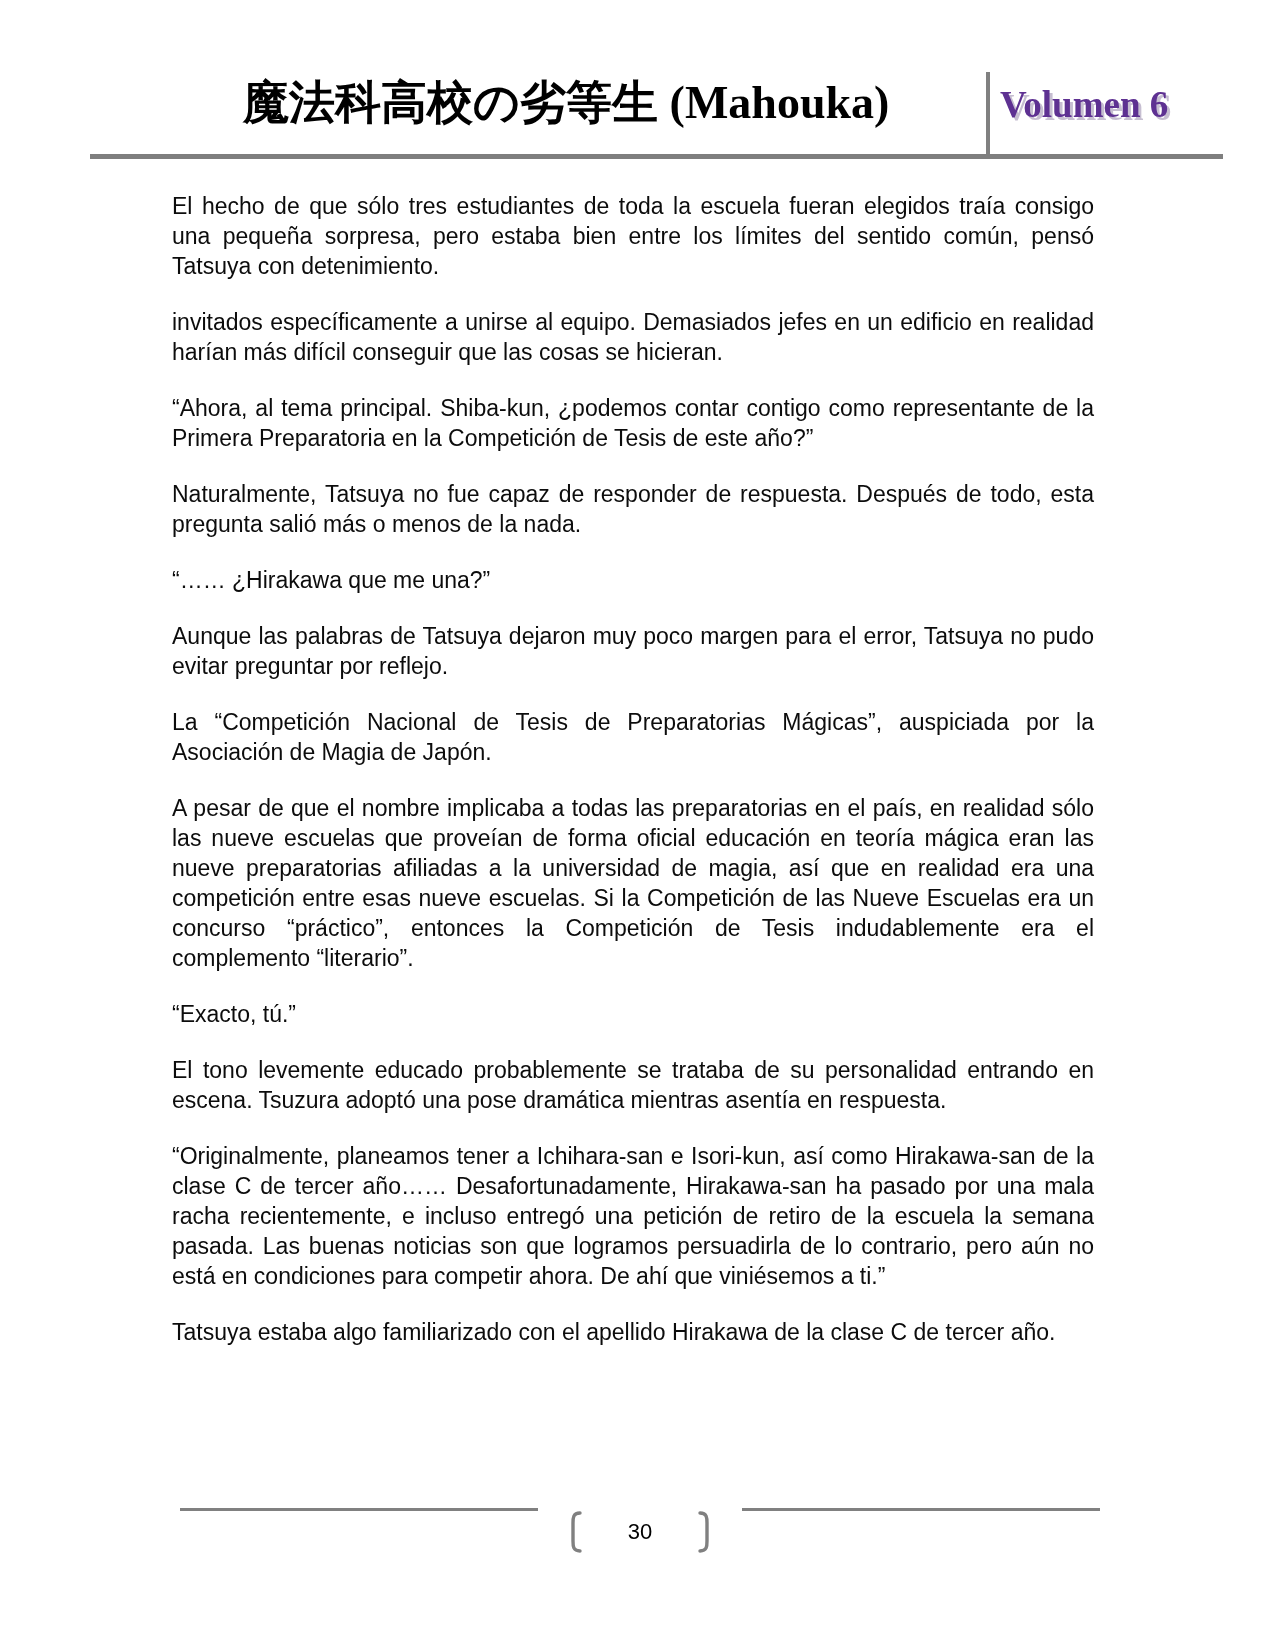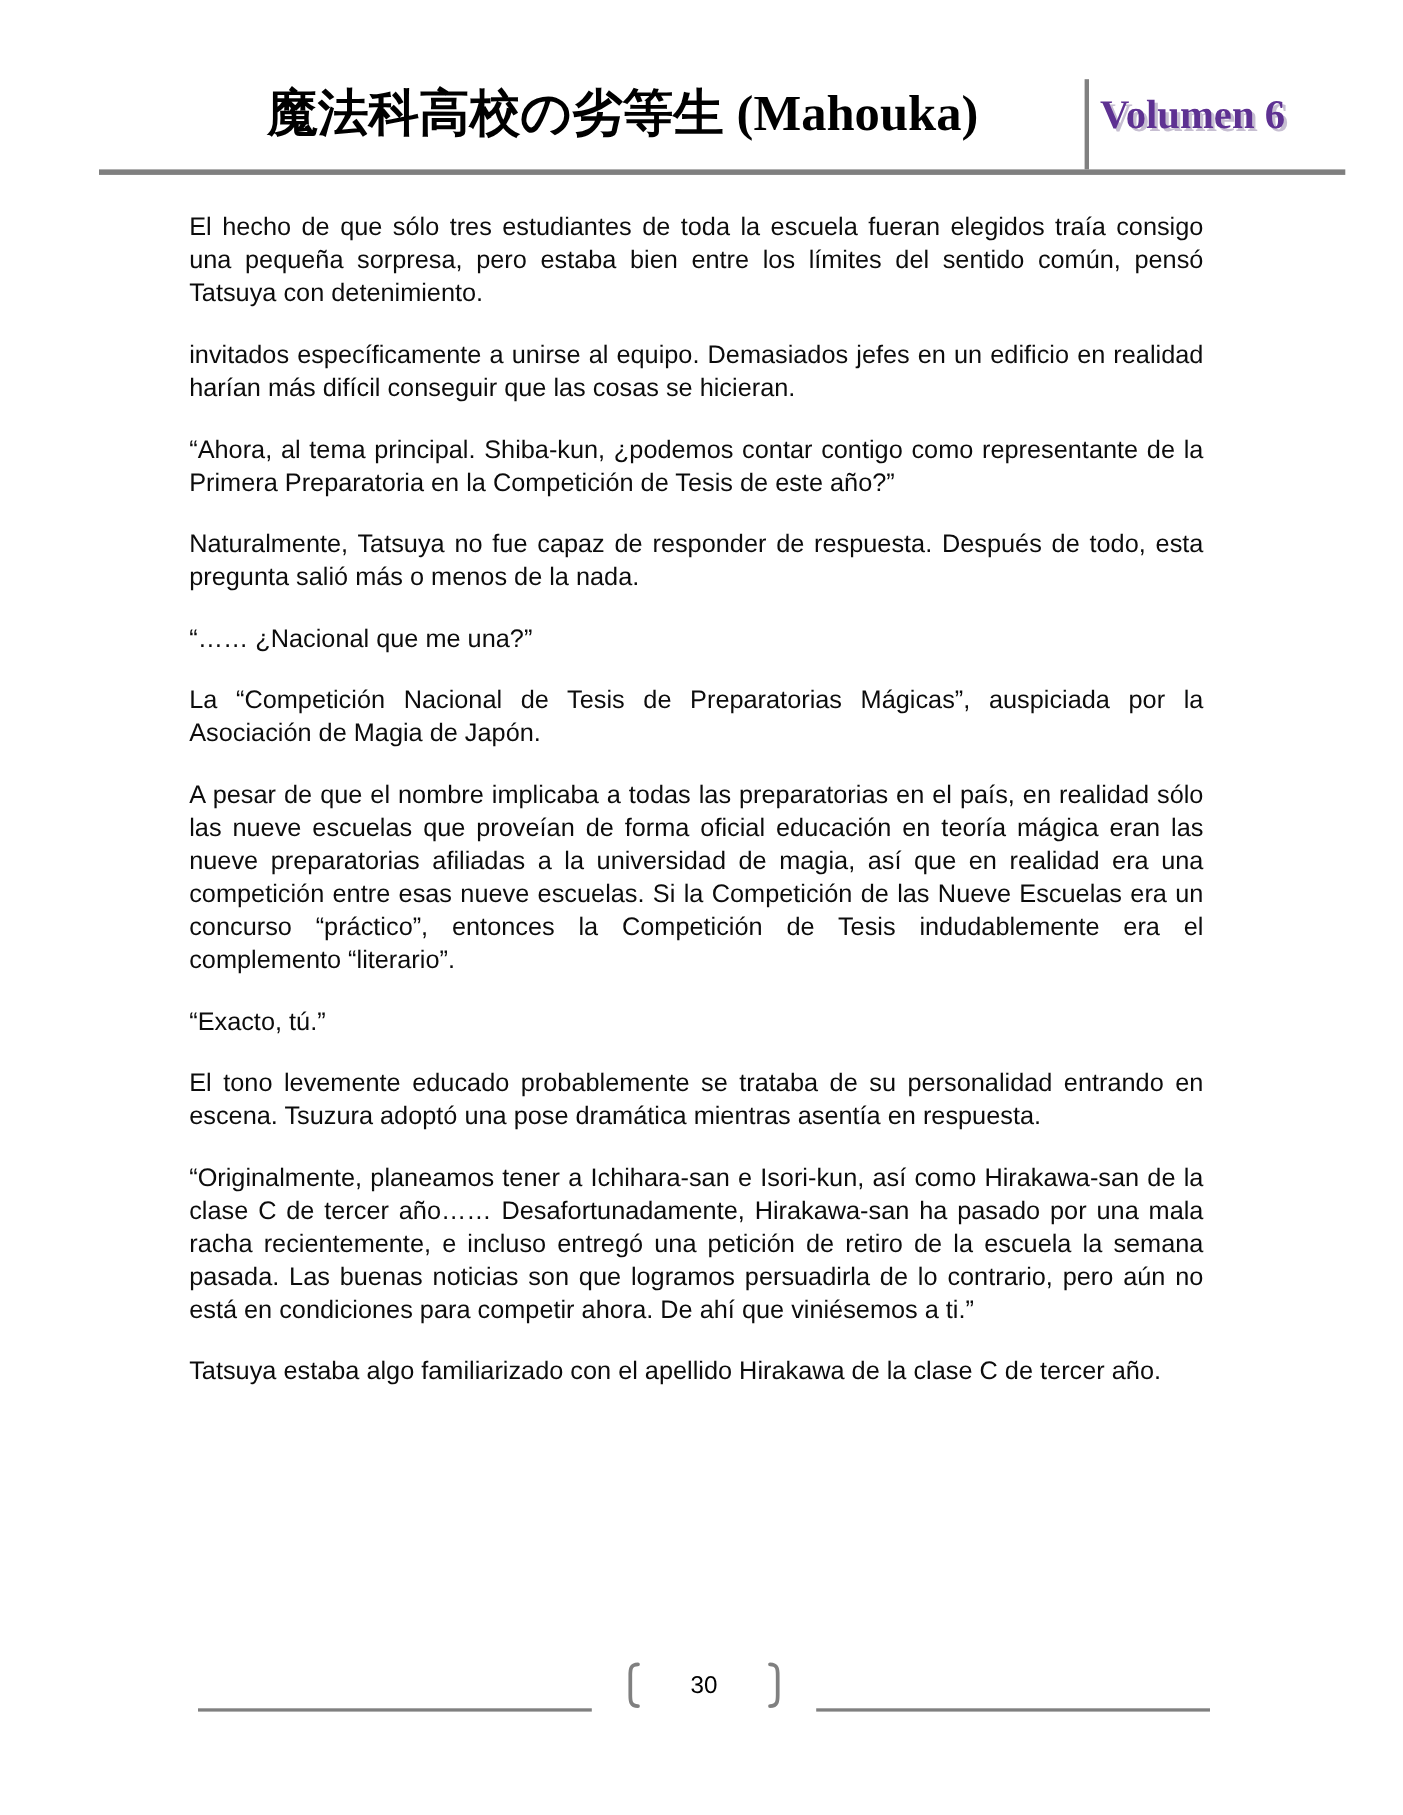--- a/index.html
+++ b/index.html
@@ -69,21 +69,21 @@
     color: #0c0c0c;
   }
   
   .page-footer {
     position: absolute;
     left: 180px;
     top: 1508px;
     width: 920px;
     height: 48px;
     display: flex;
-    align-items: flex-end;
+    align-items: flex-start;
     gap: 28px;
   }
   .footer-line {
     flex: 1 1 auto;
     height: 3px;
     background: #808080;
   }
   .footer-bracket { flex: 0 0 auto; width: 18px; height: 48px; }
   .footer-page-number {
     flex: 0 0 auto;
@@ -102,21 +102,22 @@
   <div class="header-vbar"></div>
   <div class="volume-label">Volumen 6</div>
   <div class="header-rule"></div>
 </header>
 
 <main class="page-body">
   <p>El hecho de que sólo tres estudiantes de toda la escuela fueran elegidos traía consigo una pequeña sorpresa, pero estaba bien entre los límites del sentido común, pensó Tatsuya con detenimiento.</p>
   <p>invitados específicamente a unirse al equipo. Demasiados jefes en un edificio en realidad harían más difícil conseguir que las cosas se hicieran.</p>
   <p>“Ahora, al tema principal. Shiba-kun, ¿podemos contar contigo como representante de la Primera Preparatoria en la Competición de Tesis de este año?”</p>
   <p>Naturalmente, Tatsuya no fue capaz de responder de respuesta. Después de todo, esta pregunta salió más o menos de la nada.</p>
-  <p>“…… ¿Nacional que me una?”</p>
+  <p>“…… ¿Hirakawa que me una?”</p>
+  <p>Aunque las palabras de Tatsuya dejaron muy poco margen para el error, Tatsuya no pudo evitar preguntar por reflejo.</p>
   <p>La “Competición Nacional de Tesis de Preparatorias Mágicas”, auspiciada por la Asociación de Magia de Japón.</p>
   <p>A pesar de que el nombre implicaba a todas las preparatorias en el país, en realidad sólo las nueve escuelas que proveían de forma oficial educación en teoría mágica eran las nueve preparatorias afiliadas a la universidad de magia, así que en realidad era una competición entre esas nueve escuelas. Si la Competición de las Nueve Escuelas era un concurso “práctico”, entonces la Competición de Tesis indudablemente era el complemento “literario”.</p>
   <p>“Exacto, tú.”</p>
   <p>El tono levemente educado probablemente se trataba de su personalidad entrando en escena. Tsuzura adoptó una pose dramática mientras asentía en respuesta.</p>
   <p>“Originalmente, planeamos tener a Ichihara-san e Isori-kun, así como Hirakawa-san de la clase C de tercer año…… Desafortunadamente, Hirakawa-san ha pasado por una mala racha recientemente, e incluso entregó una petición de retiro de la escuela la semana pasada. Las buenas noticias son que logramos persuadirla de lo contrario, pero aún no está en condiciones para competir ahora. De ahí que viniésemos a ti.”</p>
   <p>Tatsuya estaba algo familiarizado con el apellido Hirakawa de la clase C de tercer año.</p>
 </main>
 
 <footer class="page-footer">
   <div class="footer-line"></div>

